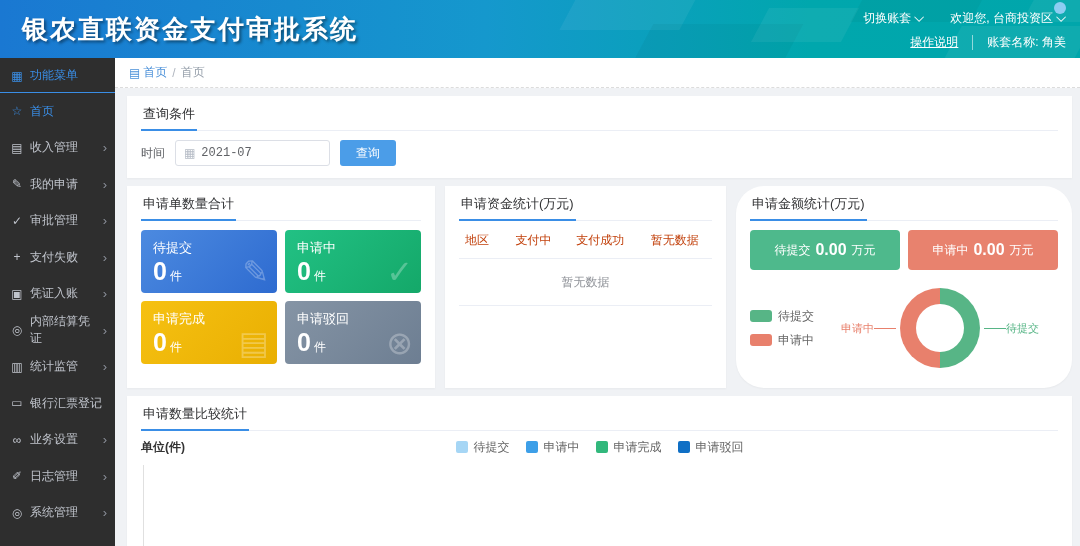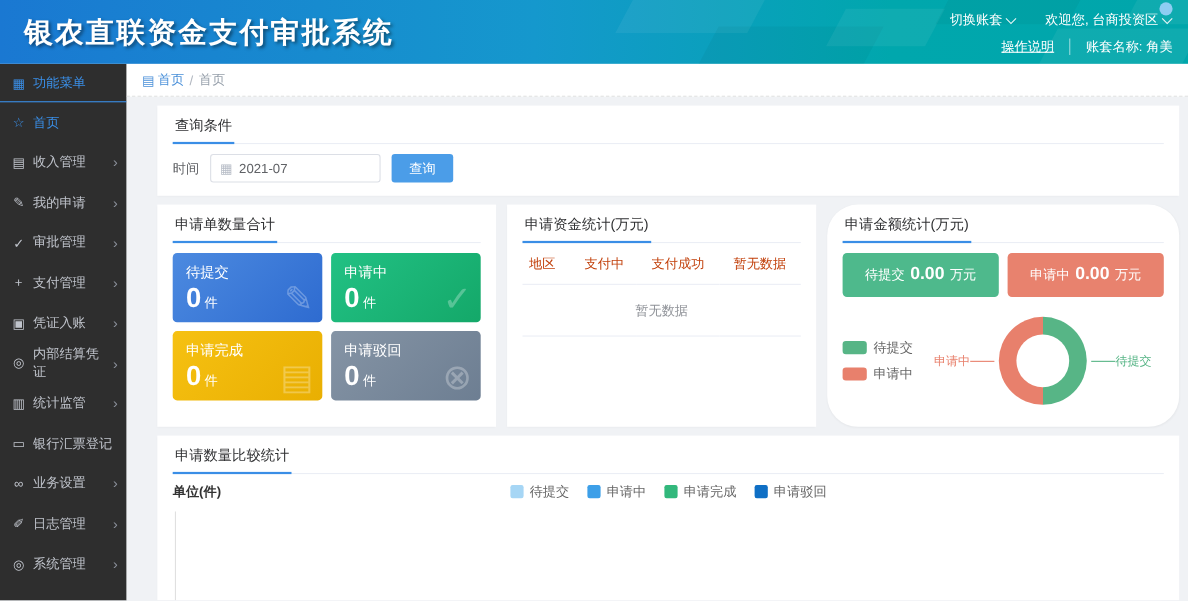--- a/index.html
+++ b/index.html
@@ -32,30 +32,30 @@
   .s-ico { width:14px; text-align:center; font-size:12px; }
   .s-chev { color:#8a8f99; font-size:13px; }
 
   
   .crumb { background:#fff; height:30px; display:flex; align-items:center; padding:0 14px; gap:5px; border-bottom:1px dashed #dcdcdc; }
   .crumb-root { color:#4a90d9; display:inline-flex; gap:3px; align-items:center; cursor:pointer; }
   .crumb-sep { color:#b0b6bf; }
   .crumb-cur { color:#97a0ab; }
 
   
-  .content { flex:1; padding:8px 8px 0 28px; background:#f0f2f5; overflow:hidden; }
+  .content { flex:1; padding:8px 8px 0 12px; background:#f0f2f5; overflow:hidden; }
   .panel { background:#fff; padding:0 14px 10px; box-shadow:0 1px 2px rgba(0,0,0,0.04); }
   .p-titlebar { border-bottom:1px solid #ebeef5; }
   .p-title { display:inline-block; font-size:13px; color:#303133; padding:9px 2px 6px; border-bottom:2px solid #3a8ee6; margin-bottom:-1px; }
 
   
   .q-form { display:flex; align-items:center; gap:10px; padding:9px 0 2px; }
   .q-label { color:#606266; }
   .q-input { display:flex; align-items:center; gap:6px; width:155px; height:26px; border:1px solid #dcdfe6; border-radius:3px; padding:0 8px; color:#606266; background:#fff; }
-  .q-input input { border:none; outline:none; width:100%; font-size:12px; color:#606266; font-family:Liberation Sans, sans-serif; }
+  .q-input input { border:none; outline:none; width:100%; font-size:12px; color:#606266; font-family:Liberation Mono, monospace; }
   .cal-ico { color:#b6bcc6; font-size:12px; }
   .q-btn { background:#4b9de8; color:#fff; border:none; border-radius:3px; height:26px; padding:0 16px; font-size:12px; cursor:pointer; }
 
   .mid-row { display:flex; gap:10px; margin-top:8px; }
   .panel.sum { width:308px; flex-shrink:0; }
   .panel.funds { width:281px; flex-shrink:0; }
   .panel.amount { flex:1;border-radius:28px; }
 
   
   .cards { display:grid; grid-template-columns:1fr 1fr; gap:8px; padding-top:9px; }
@@ -159,21 +159,21 @@
       <span class="s-lbl">我的申请</span>
       <span class="s-chev">›</span>
     </div>
     <div class="s-item">
       <span class="s-ico">✓</span>
       <span class="s-lbl">审批管理</span>
       <span class="s-chev">›</span>
     </div>
     <div class="s-item">
       <span class="s-ico">+</span>
-      <span class="s-lbl">支付管理</span>
+      <span class="s-lbl">支付失败</span>
       <span class="s-chev">›</span>
     </div>
     <div class="s-item">
       <span class="s-ico">▣</span>
       <span class="s-lbl">凭证入账</span>
       <span class="s-chev">›</span>
     </div>
     <div class="s-item">
       <span class="s-ico">◎</span>
       <span class="s-lbl">内部结算凭证</span>

